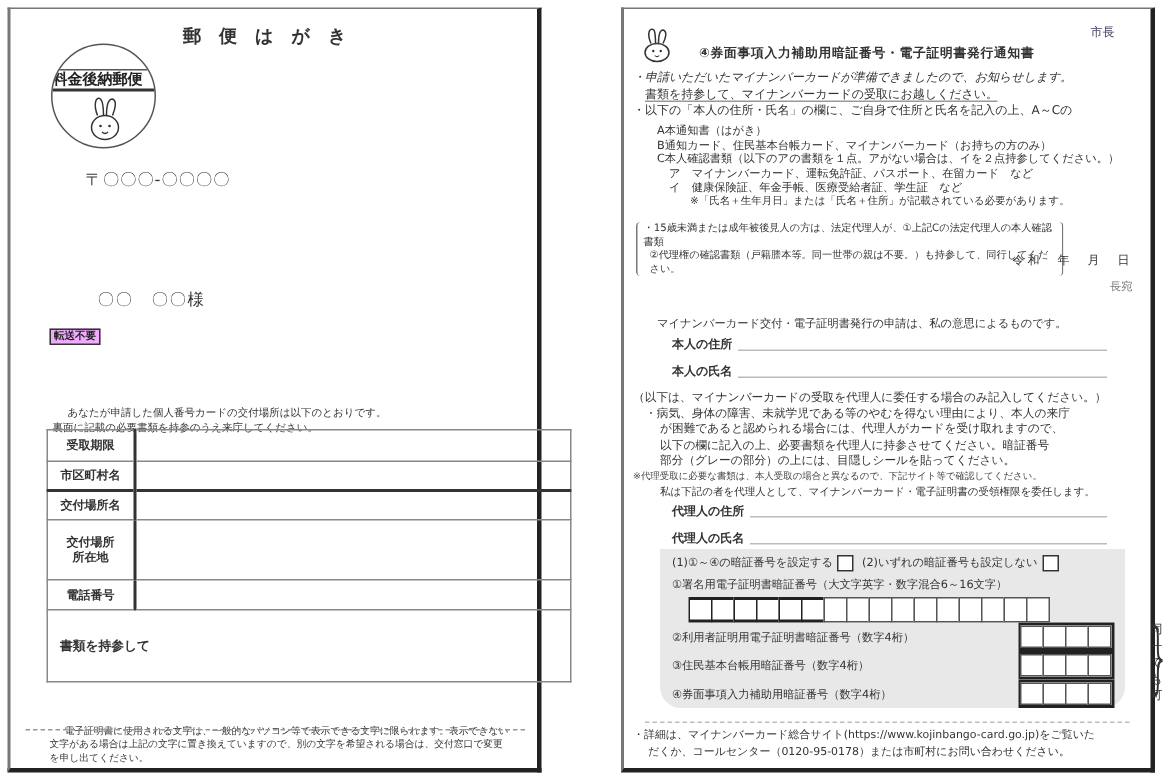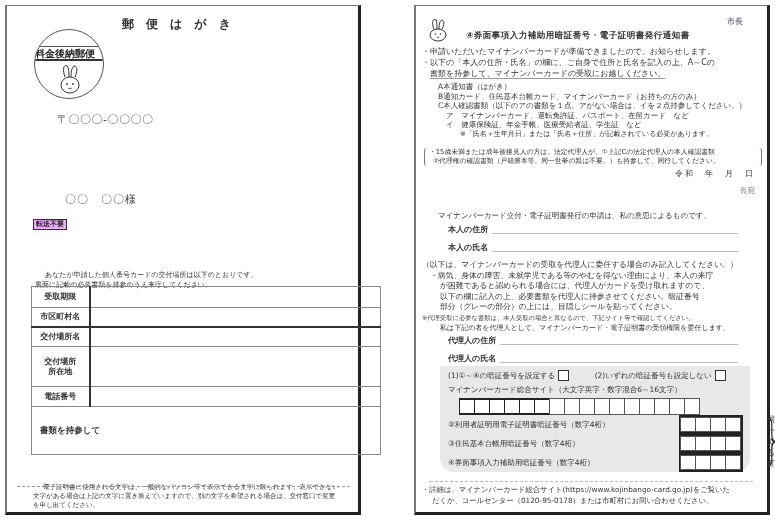--- a/index.html
+++ b/index.html
@@ -53,28 +53,28 @@
   .card-right {
     position: absolute; left: 414px; top: 5px; width: 356px; height: 510px;
     border-top: 1px solid #777; border-left: 2px solid #777;
     border-right: 3px solid #222; border-bottom: 3px solid #222;
     background: #fff; font-size: 7.5px; color: #333;
   }
   .card-right .abs { position: absolute; }
   .r-rabbit { left: 12px; top: 12px; width: 20px; height: 24px; }
   .r-mayor { right: 24px; top: 10px; font-family: "DejaVu Serif", serif; font-size: 8px; color: #446; }
   .r-title { left: 50px; top: 24px; font-size: 8.5px; font-weight: bold; letter-spacing: 0.5px; }
-  .r-bullet1 { left: 6px; top: 40px; font-size: 8px; width: 340px; }
+  .r-bullet1 { left: 6px; top: 40px; font-size: 8px; width: 340px; font-style: italic; }
   .r-bullet2 { left: 6px; top: 51px; font-size: 8px; width: 340px; line-height: 11px; }
   .r-bullet2 .u { border-bottom: 1px solid #999; }
   .r-docs { left: 22px; top: 76px; font-size: 7.5px; line-height: 9.6px; width: 330px; }
   .r-docs .sub { padding-left: 8px; }
   .r-docs .note { padding-left: 22px; font-size: 7px; }
   .r-minor {
-    left: 8px; top: 142px; width: 338px; font-size: 6.8px; line-height: 9px;
+    left: 8px; top: 142px; width: 285px; font-size: 6.8px; line-height: 9px;
     border-left: 1px solid #777; border-right: 1px solid #777; padding: 0 4px;
     border-radius: 3px;
   }
   .r-date { right: 12px; top: 162px; font-size: 8px; letter-spacing: 2px; }
   .r-date span { margin-left: 10px; }
   .r-chief { right: 12px; top: 180px; font-family: "DejaVu Serif", serif; font-size: 7.5px; color: #777; }
   .r-intent { left: 22px; top: 205px; font-size: 7.5px; }
   .r-field { left: 32px; font-size: 8px; font-weight: bold; width: 290px; display: flex; align-items: center; }
   .r-field .line { flex: 1; border-bottom: 1px solid #bbb; height: 9px; margin-left: 4px; }
   .r-delegate { left: 6px; top: 254px; width: 345px; font-size: 7.8px; line-height: 10.5px; }
@@ -180,22 +180,22 @@
       <circle cx="7.5" cy="16" r="0.8" fill="#333"></circle>
         <circle cx="12.5" cy="16" r="0.8" fill="#333"></circle>
       <path d="M8.5 19 Q10 20.5 11.5 19" fill="none" stroke="#333" stroke-width="0.7"></path>
     </svg>
   </div>
   <div class="abs r-mayor">市長</div>
   <div class="abs r-title">④券面事項入力補助用暗証番号・電子証明書発行通知書</div>
 
   <div class="abs r-bullet1">・申請いただいたマイナンバーカードが準備できましたので、お知らせします。</div>
   <div class="abs r-bullet2">
+    <div style="padding-left:8px"><span class="u">書類を持参して、マイナンバーカードの受取にお越しください。</span></div>
     <div>・以下の「本人の住所・氏名」の欄に、ご自身で住所と氏名を記入の上、A～Cの</div>
-    <div style="padding-left:8px"><span class="u">書類を持参して、マイナンバーカードの受取にお越しください。</span></div>
   </div>
 
   <div class="abs r-docs">
     <div>A本通知書（はがき）</div>
     <div>B通知カード、住民基本台帳カード、マイナンバーカード（お持ちの方のみ）</div>
     <div>C本人確認書類（以下のアの書類を１点。アがない場合は、イを２点持参してください。）</div>
     <div class="sub">ア　マイナンバーカード、運転免許証、パスポート、在留カード　など</div>
     <div class="sub">イ　健康保険証、年金手帳、医療受給者証、学生証　など</div>
     <div class="note">※「氏名＋生年月日」または「氏名＋住所」が記載されている必要があります。</div>
   </div>
@@ -236,23 +236,23 @@
       <span class="line"></span>
   </div>
   <div class="abs r-field" style="top:347px">
     <span>代理人の氏名</span>
       <span class="line"></span>
   </div>
 
   <div class="abs pin-box">
     <div class="row" style="left:8px; top:4px">
       <span>(1)①～④の暗証番号を設定する</span><span class="chk"></span>
-      <span style="margin-left:20px">(2)いずれの暗証番号も設定しない</span><span class="chk"></span>
-    </div>
-    <div class="row" style="left:8px; top:19px">マイナンバーカード総合サイト（大文字英字・数字混合6～16文字）</div>
+      <span style="margin-left:0">(2)いずれの暗証番号も設定しない</span><span class="chk"></span>
+    </div>
+    <div class="row" style="left:8px; top:19px">①署名用電子証明書暗証番号（大文字英字・数字混合6～16文字）</div>
 
     <div class="pin-grid" style="left:20px; top:32px">
       <div class="cell b"></div>
         <div class="cell b"></div>
         <div class="cell b"></div>
         <div class="cell b"></div>
         <div class="cell b"></div>
         <div class="cell b"></div>
         <div class="cell"></div>
         <div class="cell"></div>

